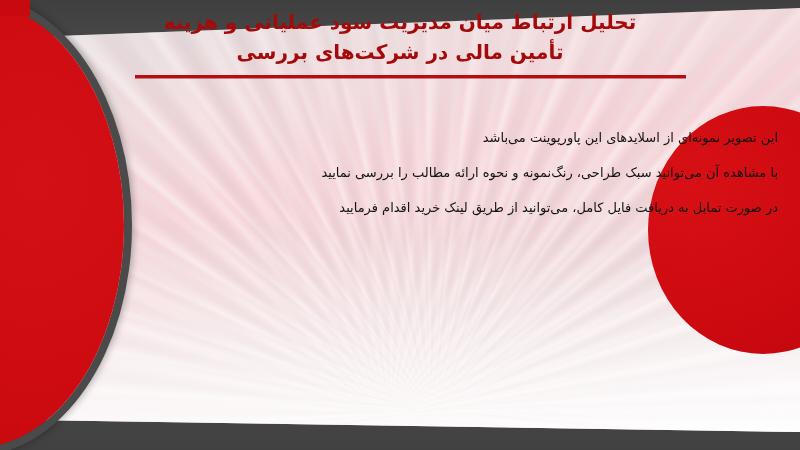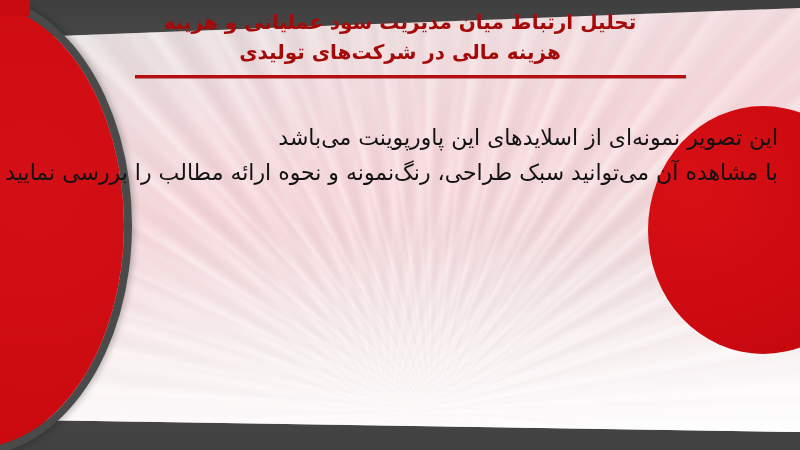--- a/index.html
+++ b/index.html
@@ -201,21 +201,21 @@
   .body-block {
     position: absolute;
     right: 22px;
     top: 120px;
     width: 740px;
     text-align: right;
     z-index: 7;
   }
   .body-line {
     font-family: "DejaVu Sans", sans-serif;
-    font-size: 22px;
+    font-size: 13px;
     font-weight: 400;
     line-height: 35px;
     color: #121212;
     white-space: nowrap;
     direction: rtl;
   }
 
   
   .frame-shadow {
     position: absolute;
@@ -240,23 +240,24 @@
     <div class="panel-bottom-hl"></div>
   </div>
 
   <div class="blob-left-wrap">
     <div class="blob-left"></div>
     <div class="blob-left-top"></div>
   </div>
 
   <div class="title-block">
     <div class="title-line l1">تحلیل ارتباط میان مدیریت سود عملیاتی و هزینه</div>
-    <div class="title-line l2">هزینه مالی در شرکت‌های تولیدی</div>
+    <div class="title-line l2">تأمین مالی در شرکت‌های بررسی</div>
   </div>
   <div class="title-rule"></div>
 
   <div class="body-block">
     <div class="body-line">این تصویر نمونه‌ای از اسلایدهای این پاورپوینت می‌باشد</div>
     <div class="body-line">با مشاهده آن می‌توانید سبک طراحی، رنگ‌نمونه و نحوه ارائه مطالب را بررسی نمایید</div>
+    <div class="body-line">در صورت تمایل به دریافت فایل کامل، می‌توانید از طریق لینک خرید اقدام فرمایید</div>
   </div>
 
   <div class="frame-shadow"></div>
 </div>
 
 </body></html>

